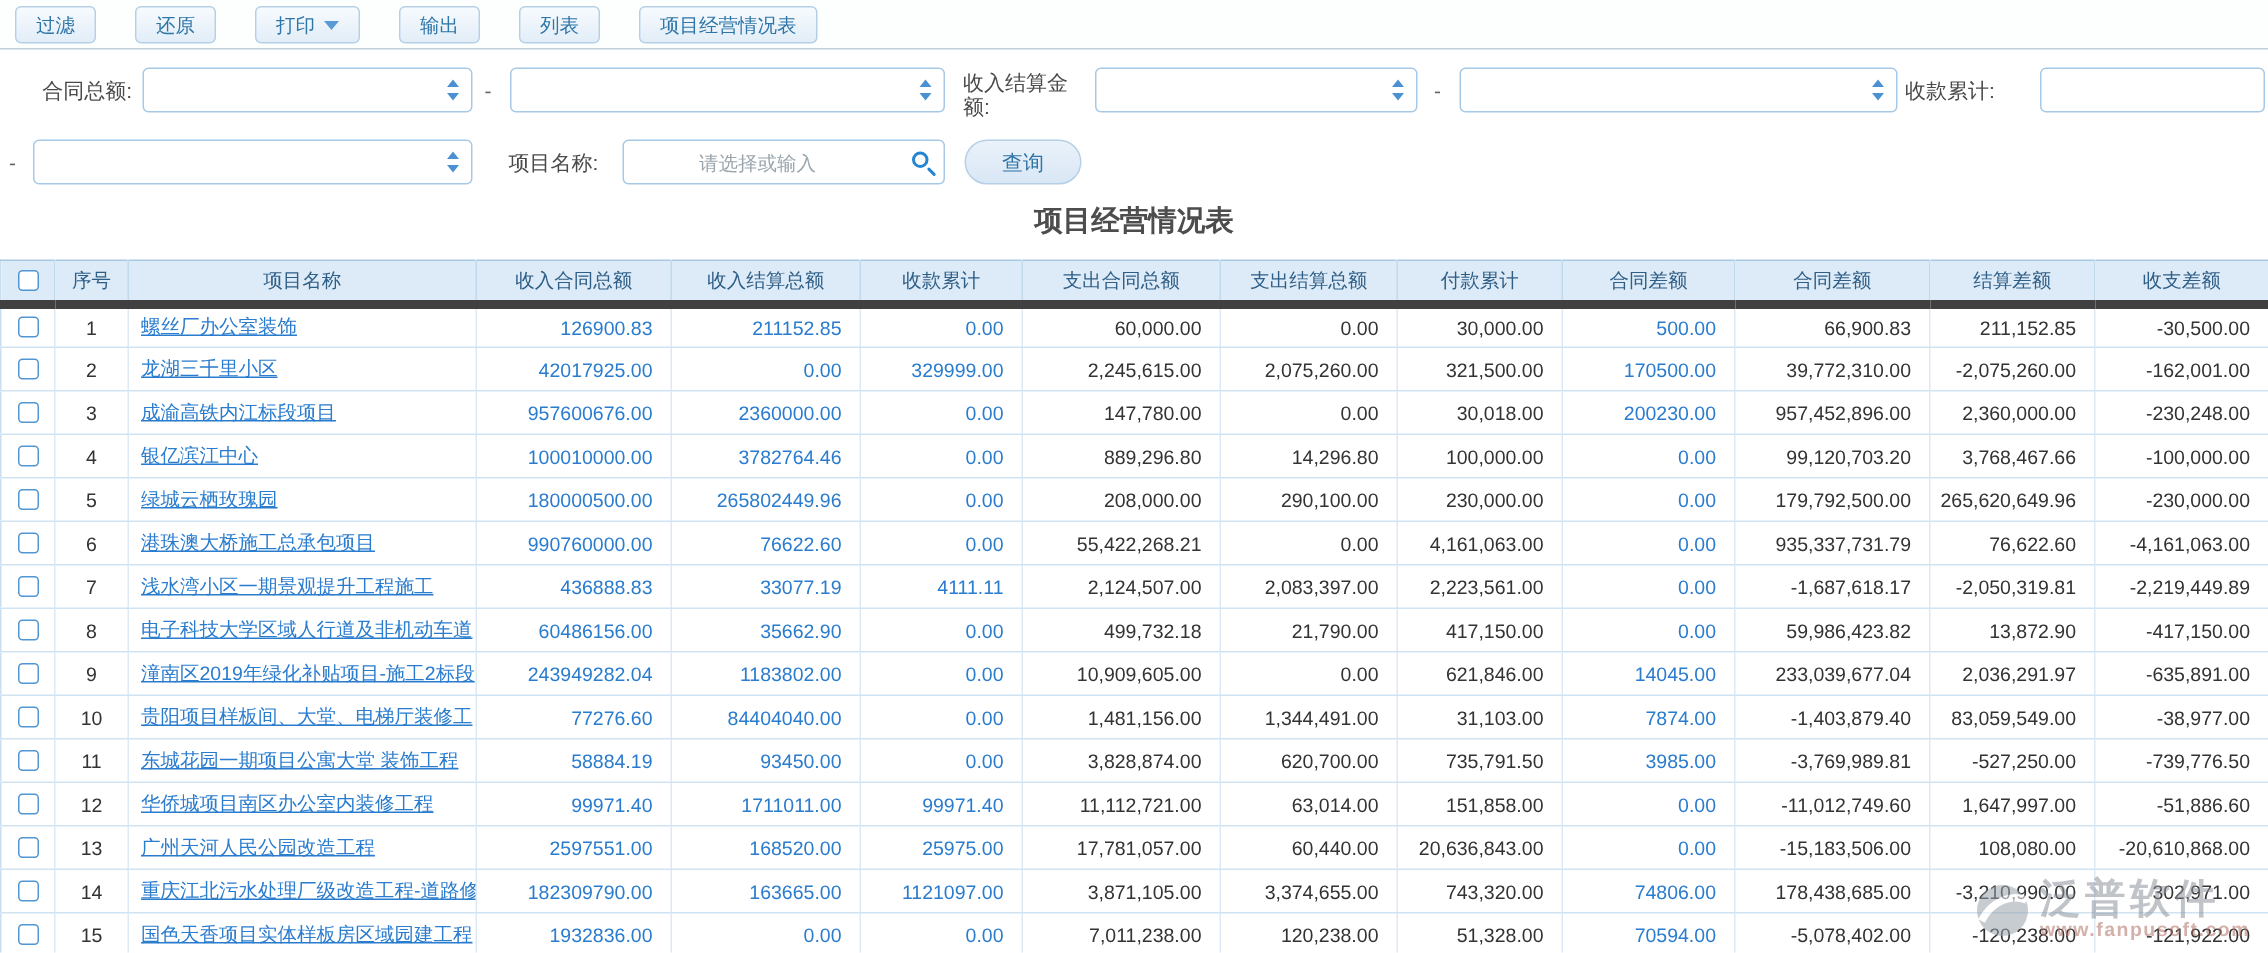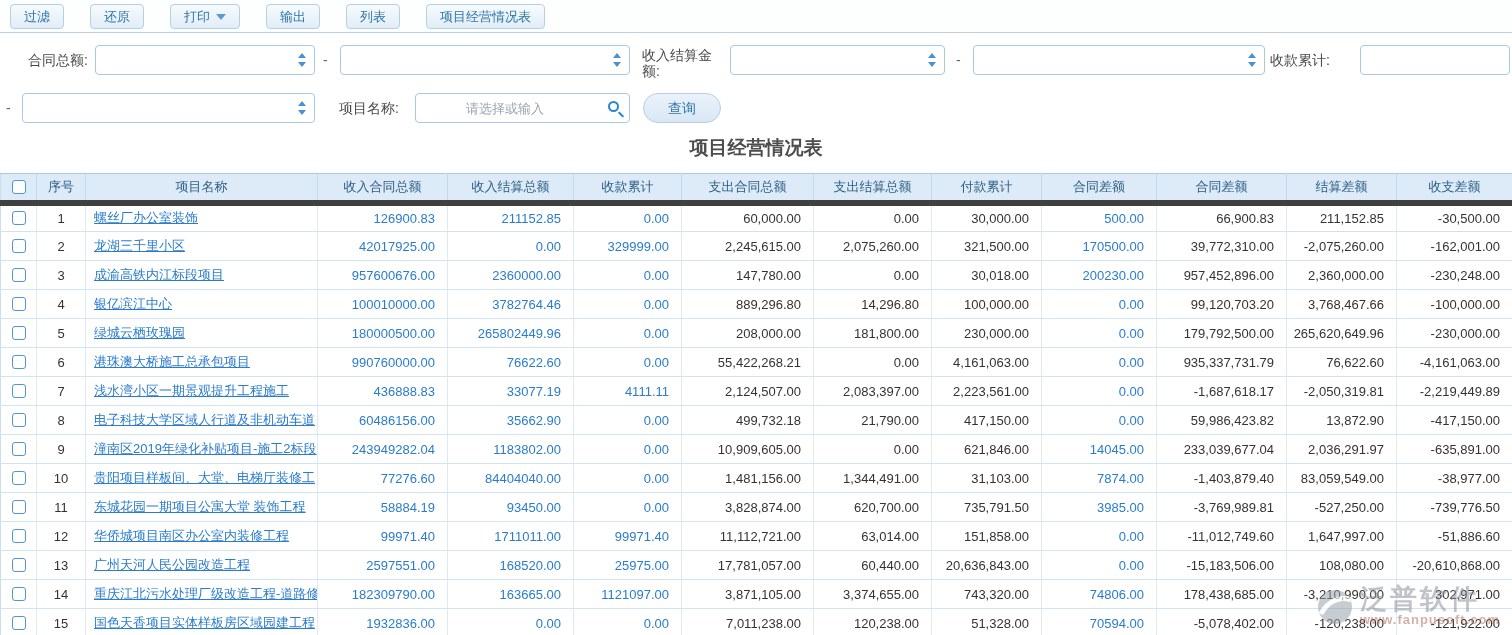--- a/index.html
+++ b/index.html
@@ -264,21 +264,21 @@
         <tr>
           <td>
             <div class="cb"></div>
           </td>
           <td class="seq">5</td>
           <td class="name"><a>绿城云栖玫瑰园</a></td>
           <td class="num link">180000500.00</td>
           <td class="num link">265802449.96</td>
           <td class="num link">0.00</td>
           <td class="num">208,000.00</td>
-          <td class="num">181,800.00</td>
+          <td class="num">290,100.00</td>
           <td class="num">230,000.00</td>
           <td class="num link">0.00</td>
           <td class="num">179,792,500.00</td>
           <td class="num">265,620,649.96</td>
           <td class="num">-230,000.00</td>
         </tr>
         <tr>
           <td>
             <div class="cb"></div>
           </td>

